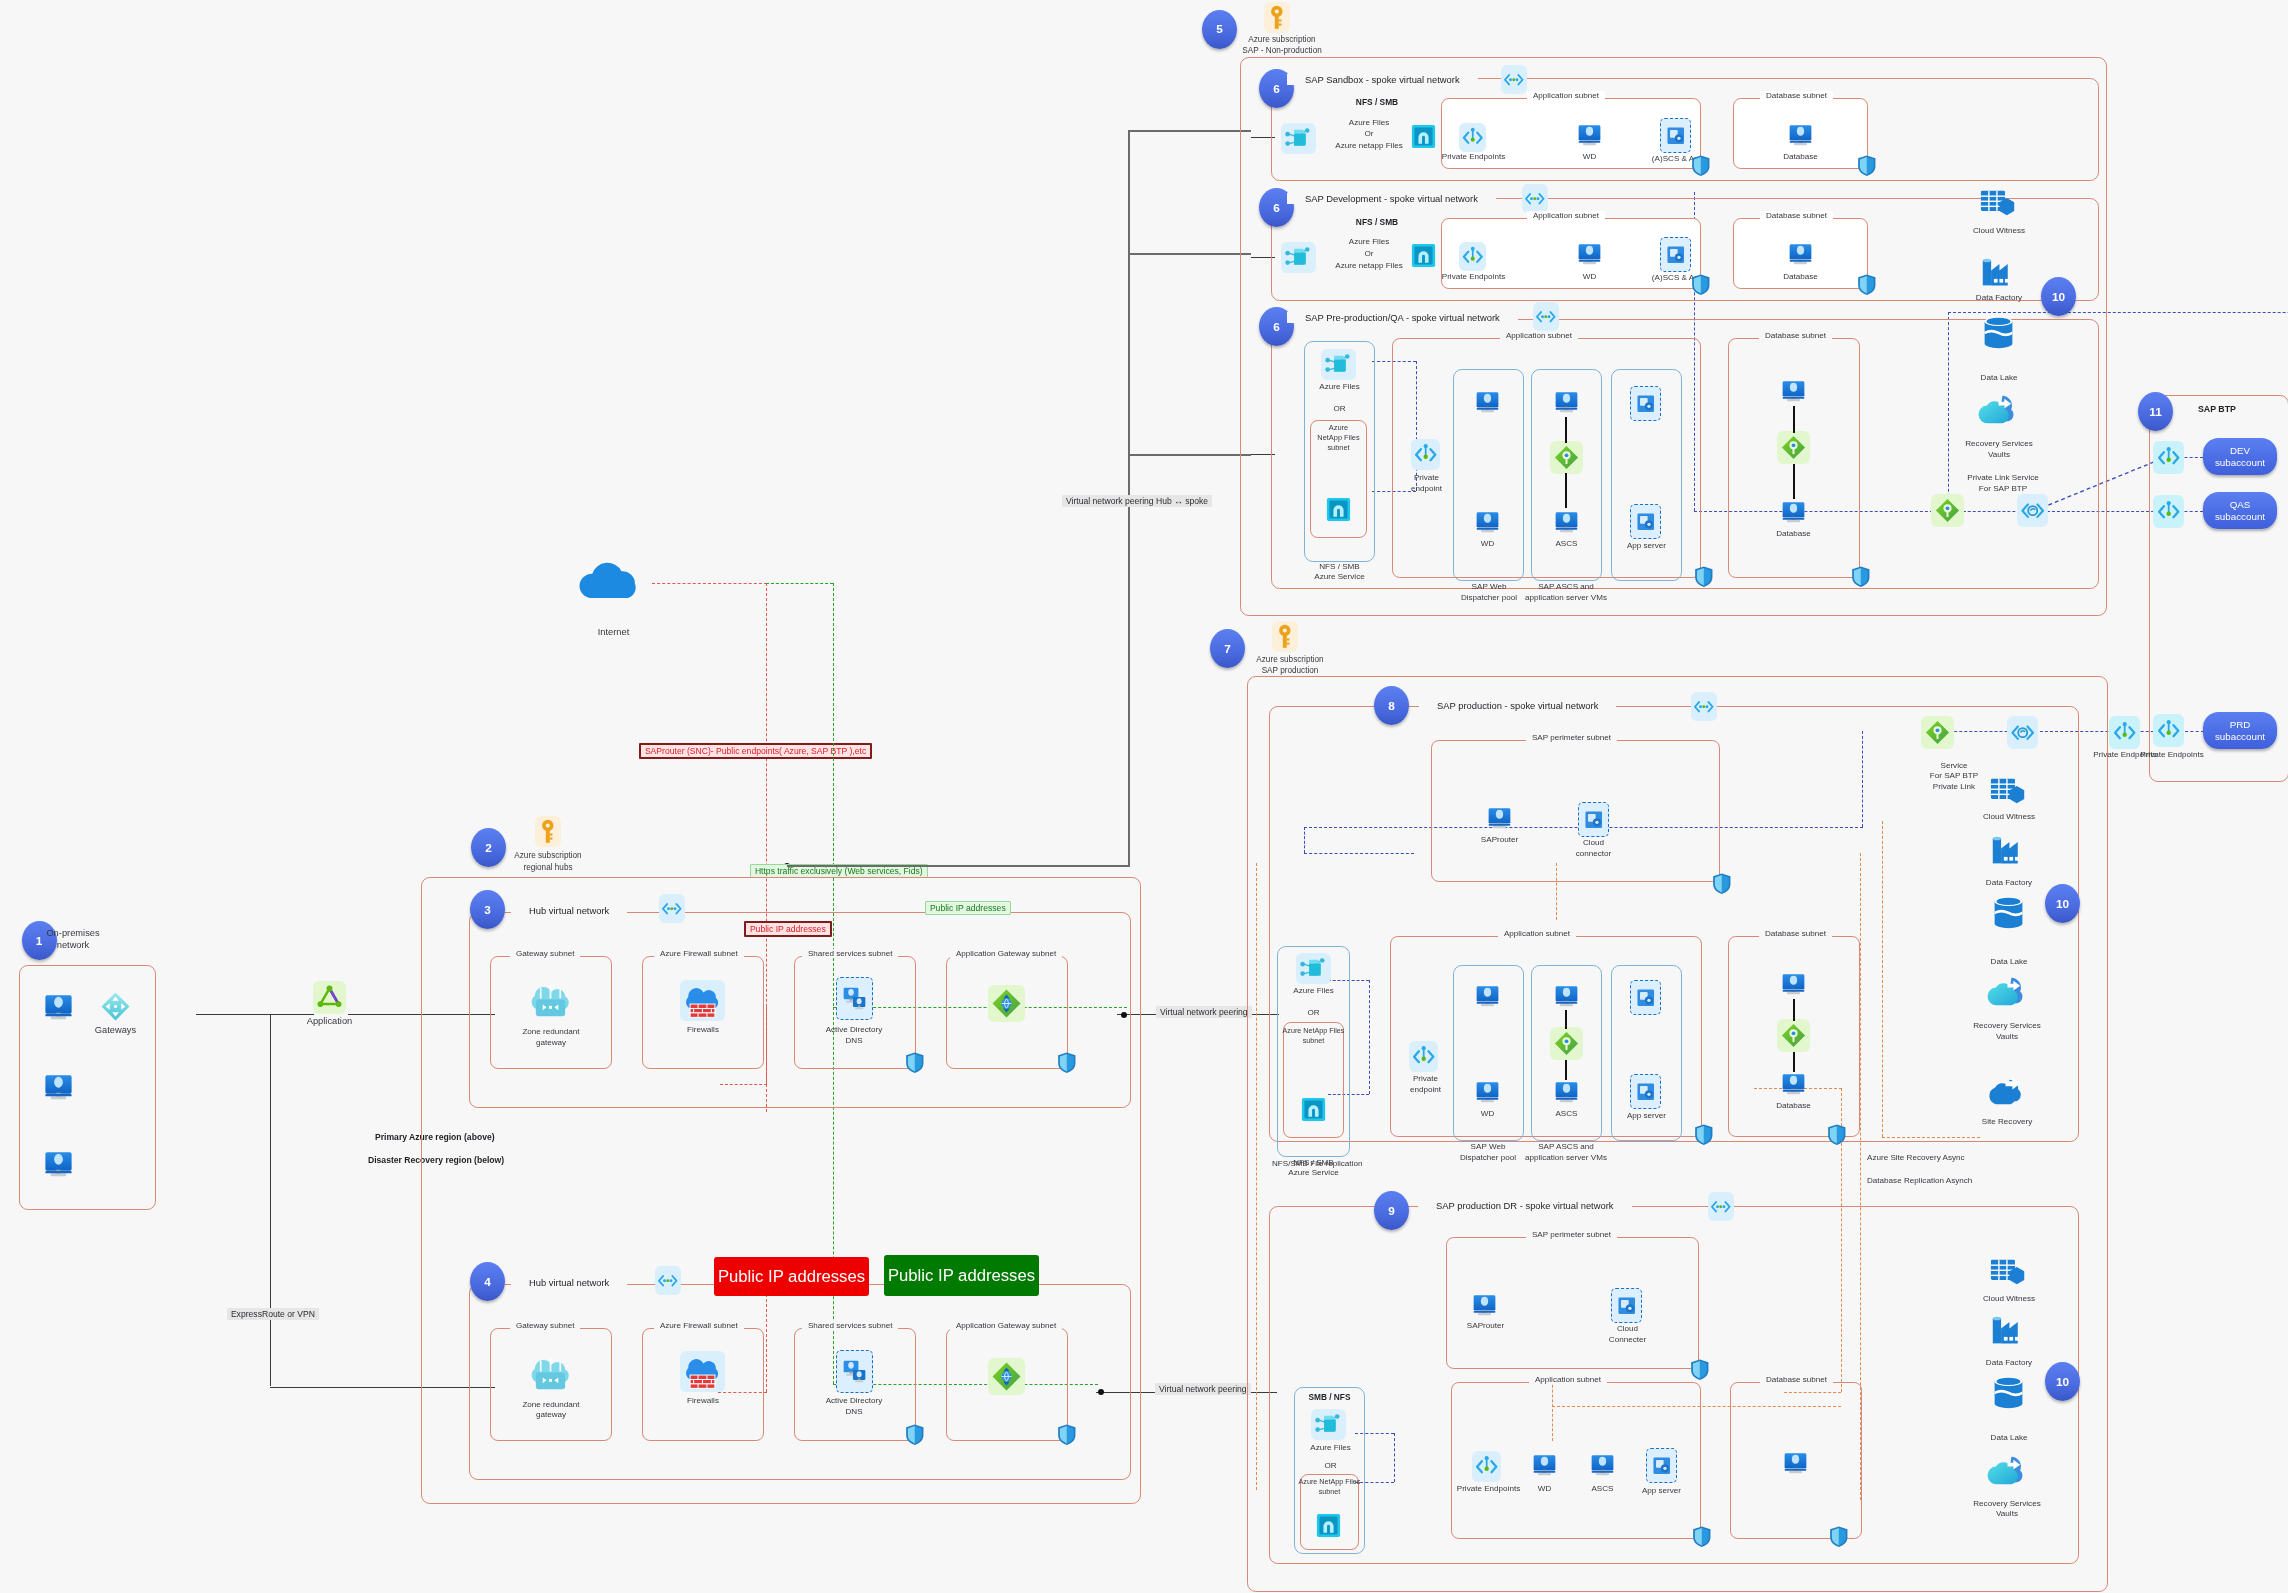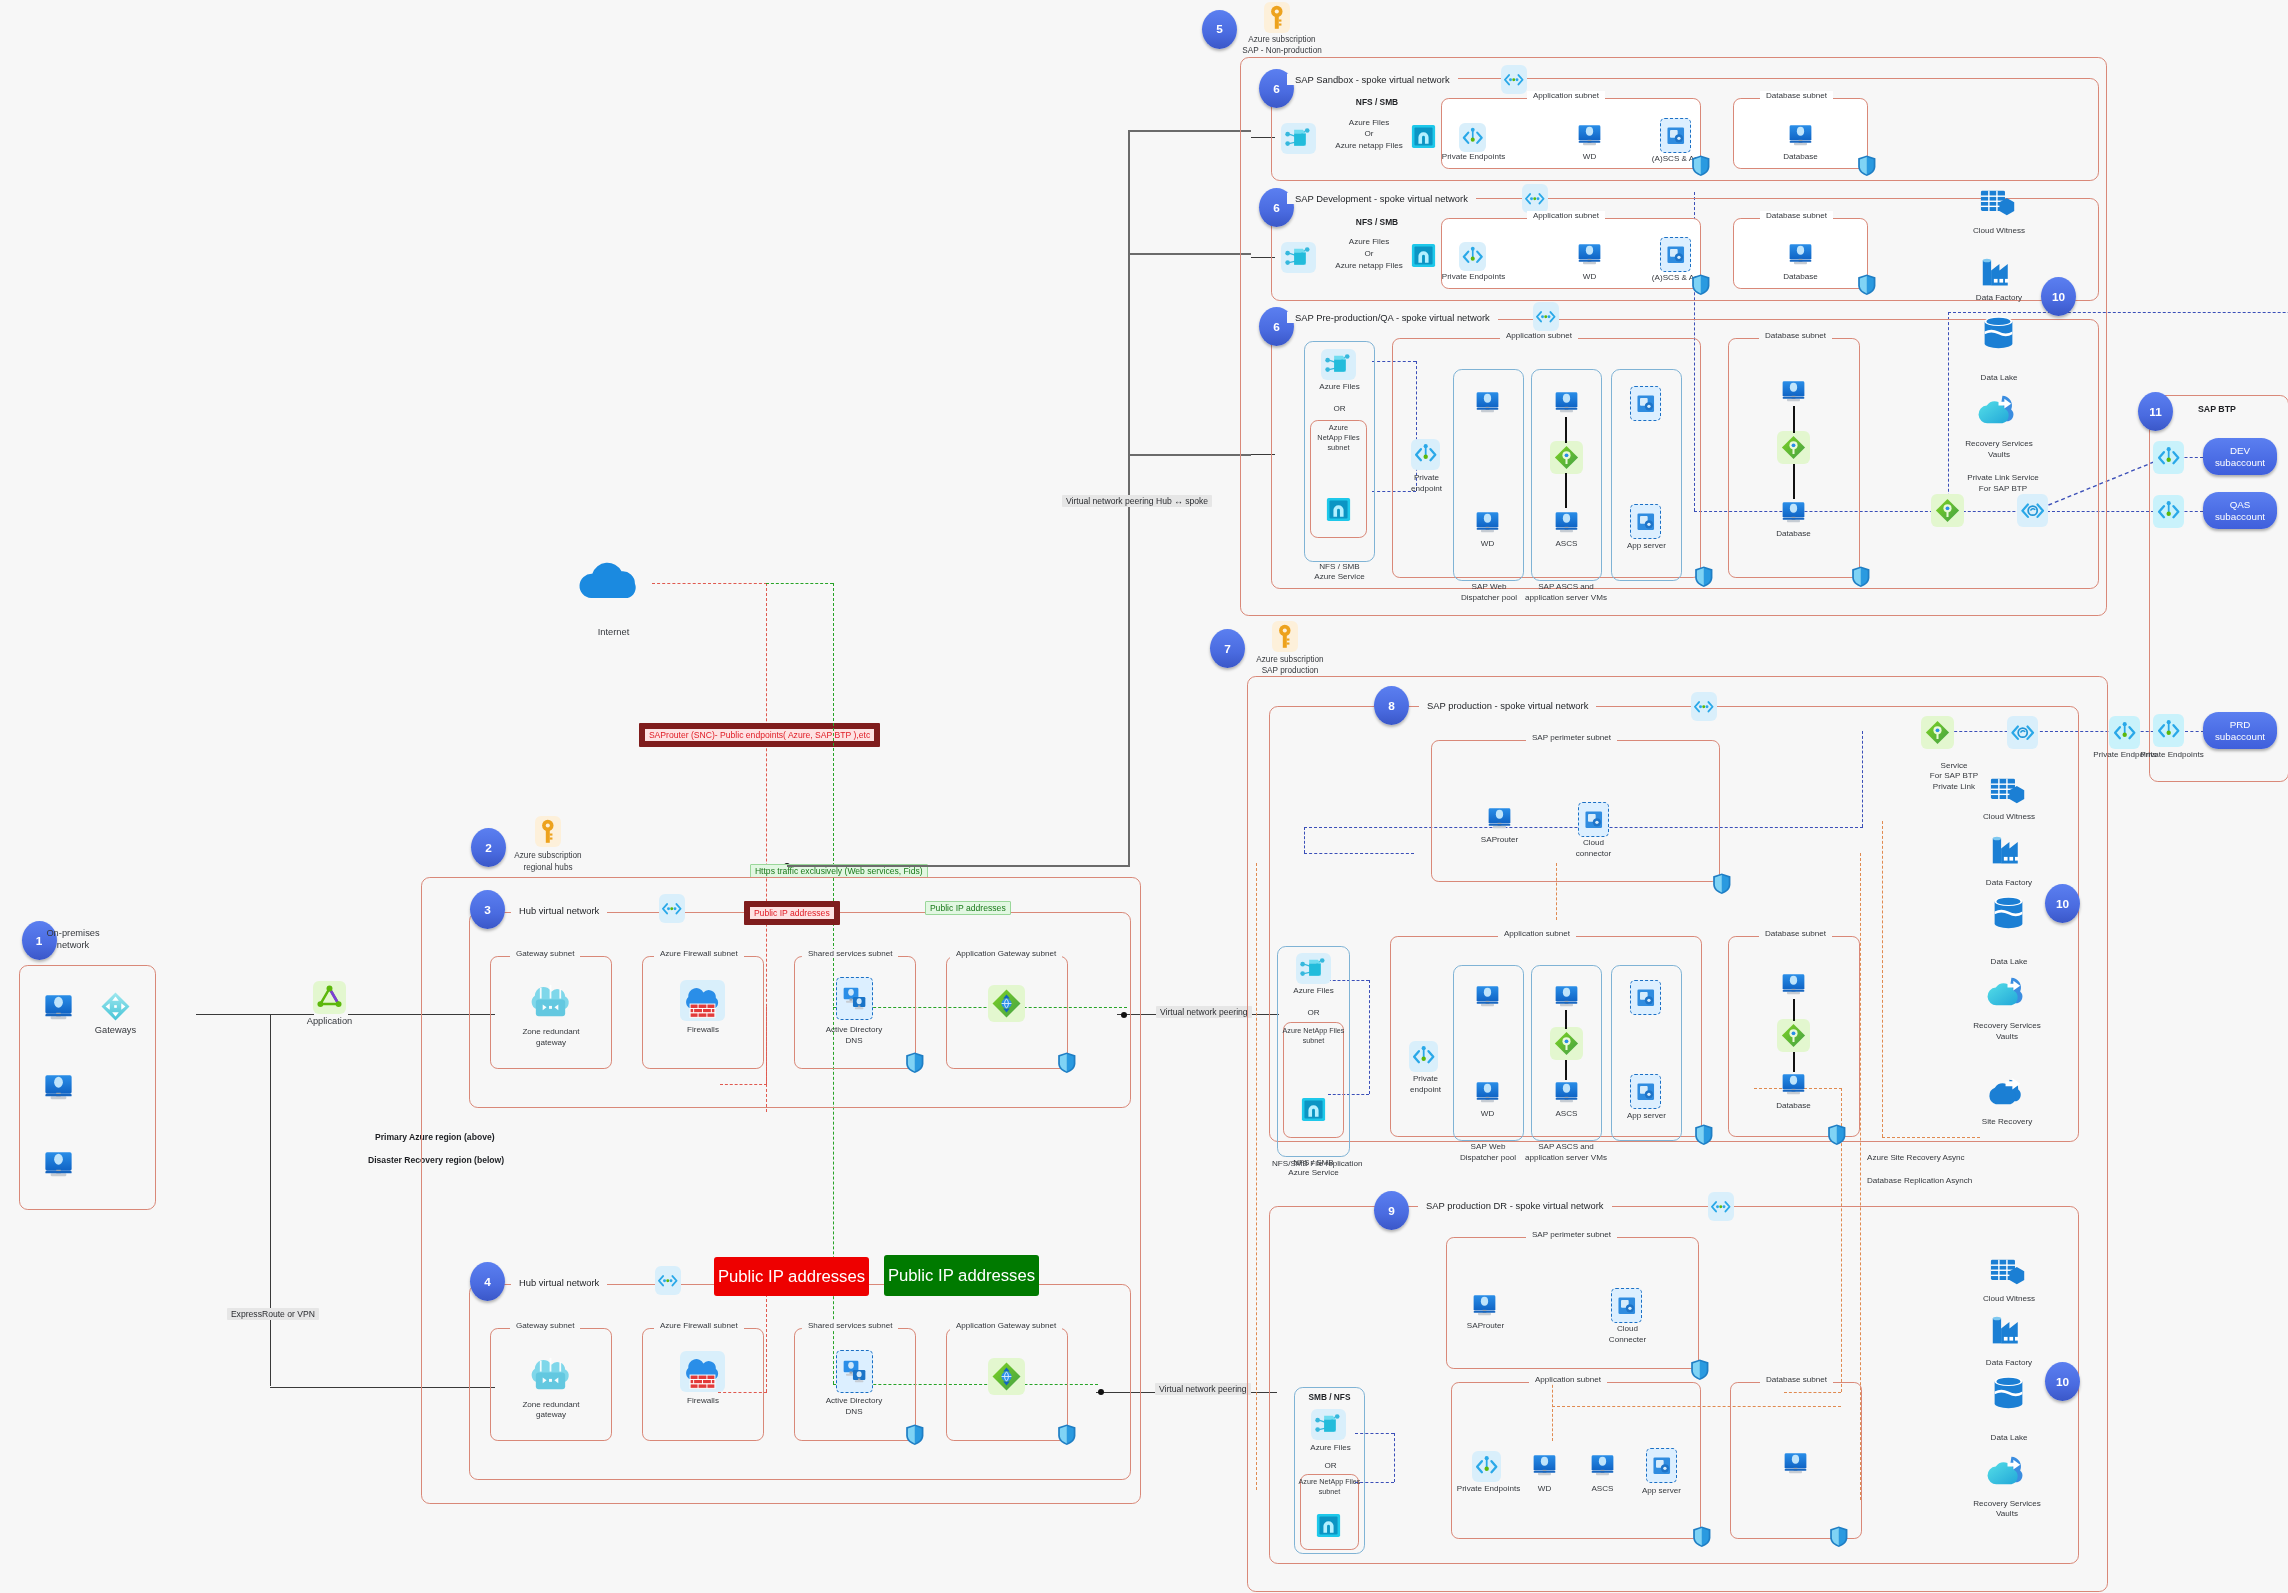--- a/index.html
+++ b/index.html
@@ -12,21 +12,21 @@
   .box{border:1.3px solid #d98878;border-radius:8.8px;background:transparent;}
   .box-sub{border:1.1px solid #d98878;border-radius:7.8px;background:transparent;}
   .box-blue{border:1.2px solid #7fb3d5;border-radius:8.8px;background:transparent;}
   .box-white{border:1.1px solid #d98878;border-radius:7.8px;background:#ffffff;}
 
   
   .lbl{font-size:9.3px;color:#35383d;line-height:1.25;text-align:center;white-space:nowrap;}
   .lbl-sm{font-size:8.1px;color:#35383d;line-height:1.25;text-align:center;}
   .lbl-b{font-size:9.3px;color:#1d1f23;font-weight:bold;line-height:1.25;white-space:nowrap;}
   .lbl-left{text-align:left;}
-  .net-title{font-size:9.4px;color:#1d1f23;background:#f7f7f7;padding:0 8px;white-space:nowrap;}
+  .net-title{font-size:9.4px;color:#1d1f23;background:#f7f7f7;padding:0 18px;white-space:nowrap;}
   .sub-title{font-size:9px;color:#35383d;background:#f7f7f7;padding:0 5.9px;white-space:nowrap;}
 
   
   .badge{width:35px;height:39px;border-radius:50%;
         background:linear-gradient(180deg,#5b7ff0 0%,#4a6be0 60%,#3a57c8 100%);
         color:#fff;font-size:11.8px;font-weight:bold;display:flex;align-items:center;
         justify-content:center;box-shadow:0 2px 2.9px rgba(0,0,0,.28);}
 
   
   .tile{border-radius:5.9px;display:flex;align-items:center;justify-content:center;}
@@ -37,21 +37,21 @@
   .tile-plain{background:transparent;}
   .tile-orange{background:#fdf0da;}
 
   
   .pill{background:linear-gradient(180deg,#5b7ff0,#3f5fdc);color:#fff;border-radius:15.7px;
         display:flex;align-items:center;justify-content:center;text-align:center;
         font-size:9.8px;line-height:1.2;box-shadow:0 2px 2.9px rgba(0,0,0,.3);}
 
   
   .flag{font-size:8.6px;padding:1px 3.9px;white-space:nowrap;border-radius:1px;}
-  .flag-red{color:#e01b24;background:#fde3e3;border:6px solid #7f1d1d;}
+  .flag-red{color:#e01b24;background:#fde3e3;border:2px solid #7f1d1d;margin-top:20px;}
   .flag-green{color:#1a7a1a;background:#e2f7e2;border:1px solid #9ad79a;}
   .flag-gray{color:#2b2d31;background:#e6e6e6;}
   .big-flag{color:#fff;font-size:16.7px;display:flex;align-items:center;justify-content:center;
             border-radius:2.9px;white-space:nowrap;}
 
   
   .ln{position:absolute;background:#3a3a3a;}
   .ln-h{height:1.2px;}
   .ln-v{width:1.2px;}
   .ln-gray-h{height:2.4px;background:#6b6b6b;}

